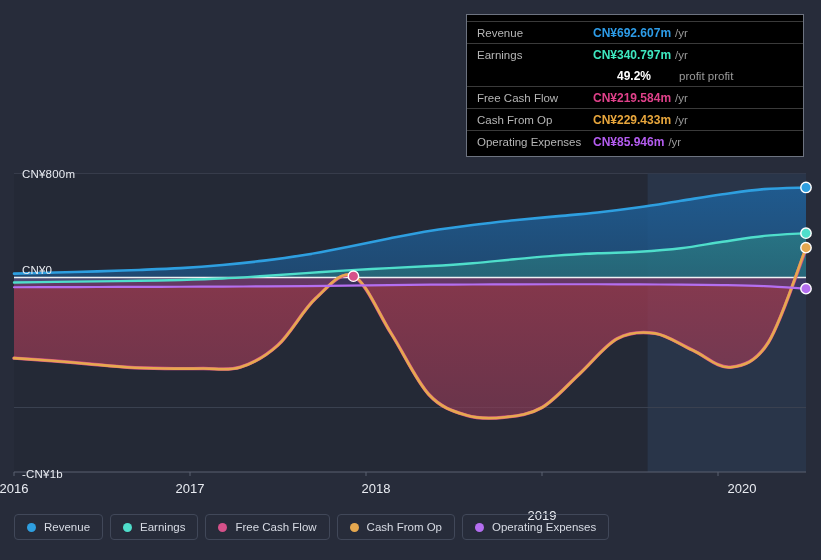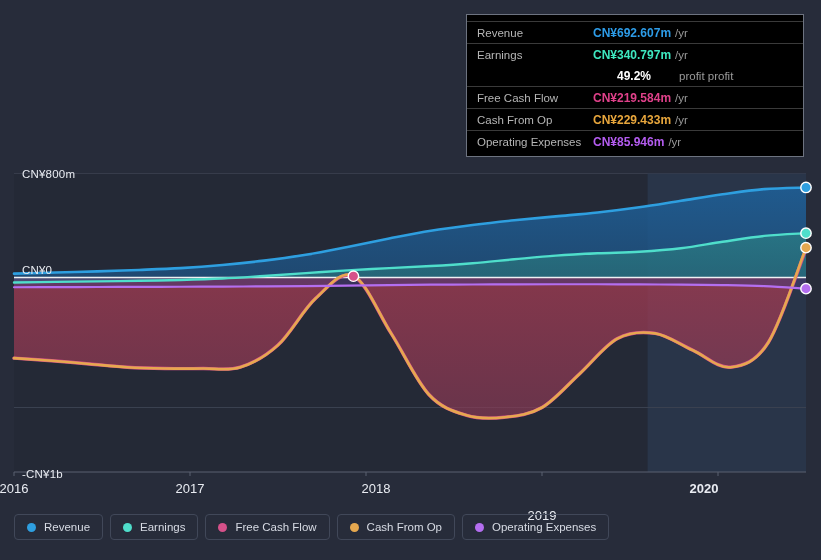--- a/index.html
+++ b/index.html
@@ -167,21 +167,21 @@
 
   <div class="axis-label y-top">CN¥800m</div>
   <div class="axis-label y-zero">CN¥0</div>
   <div class="axis-label y-bottom">-CN¥1b</div>
 
   <div id="x-labels">
       <div class="x-label" style="left: 14px;">2016</div>
       <div class="x-label" style="left: 190px;">2017</div>
       <div class="x-label" style="left: 376px;">2018</div>
       <div class="x-label" style="left: 542px; margin-top: 27px;">2019</div>
-      <div class="x-label" style="left: 704px; font-weight: bold;">2020</div>
+      <div class="x-label" style="left: 742px;">2020</div>
     </div>
 
   <div class="tooltip">
     <div id="tt-rows">
         <div class="tt-row">
           <span class="tt-label">Revenue</span>
           <span class="tt-val" style="color: rgb(45, 156, 232);">CN¥692.607m</span>
           <span class="tt-unit">/yr</span>
         </div>
         <div class="tt-row">

